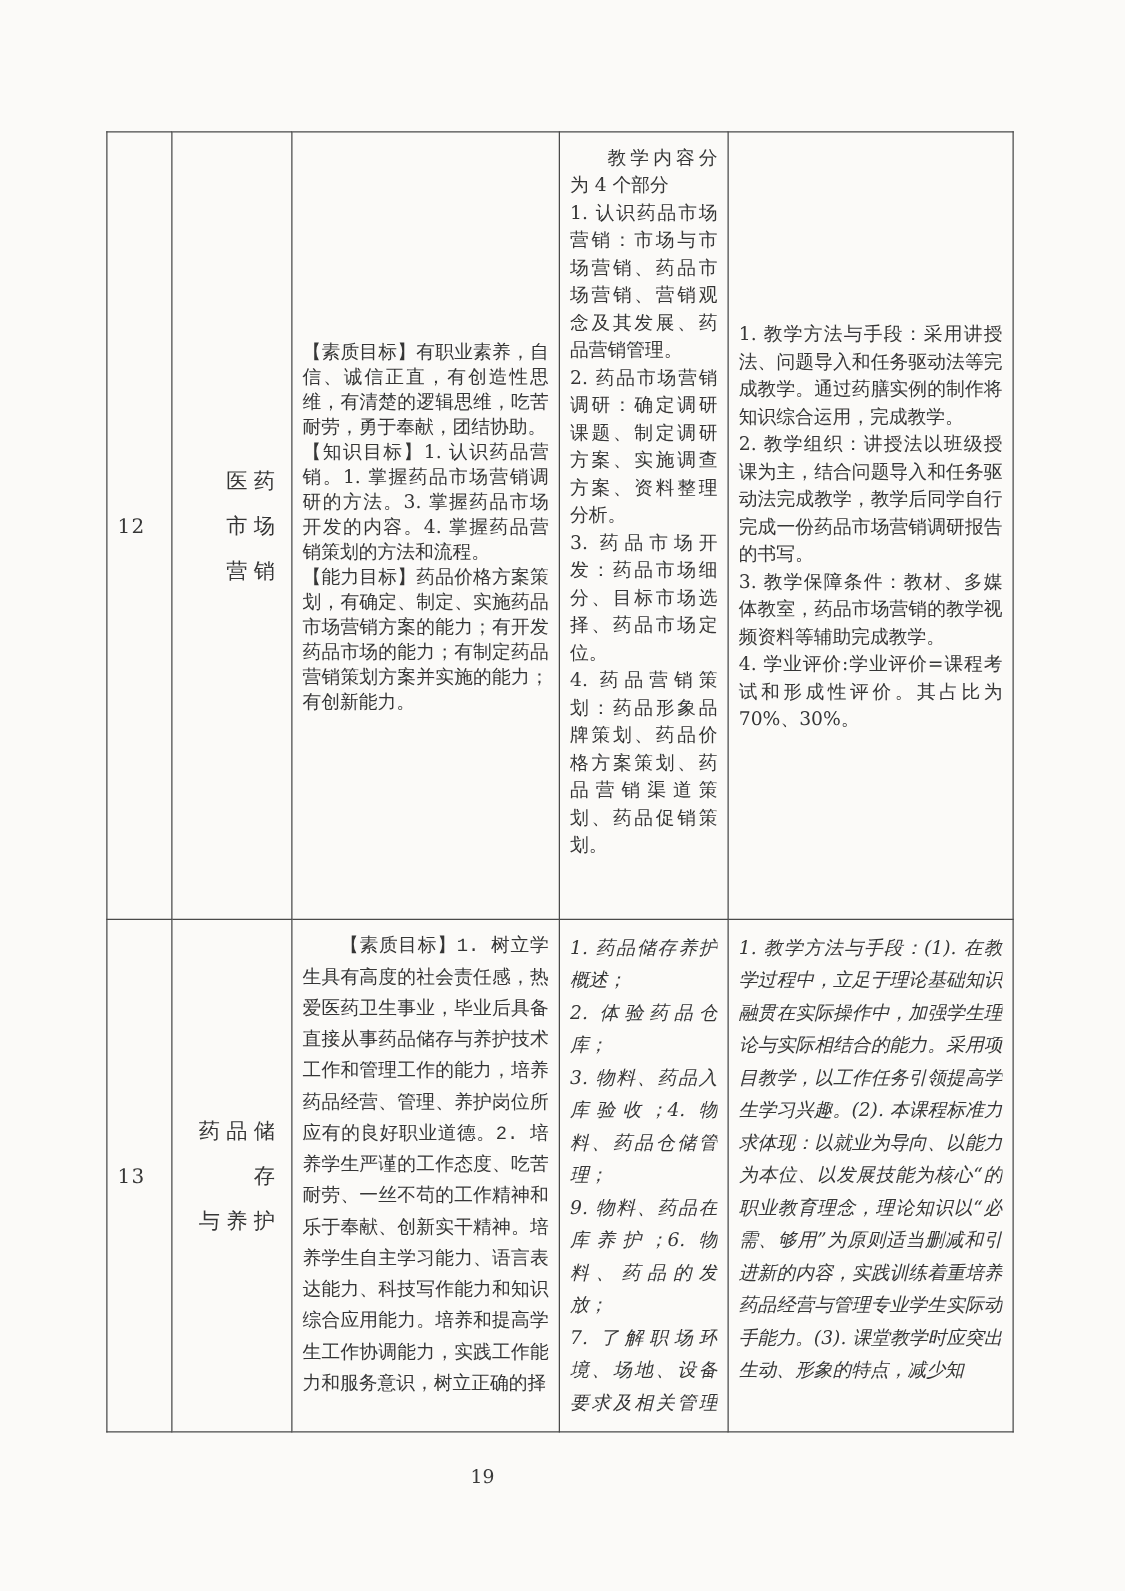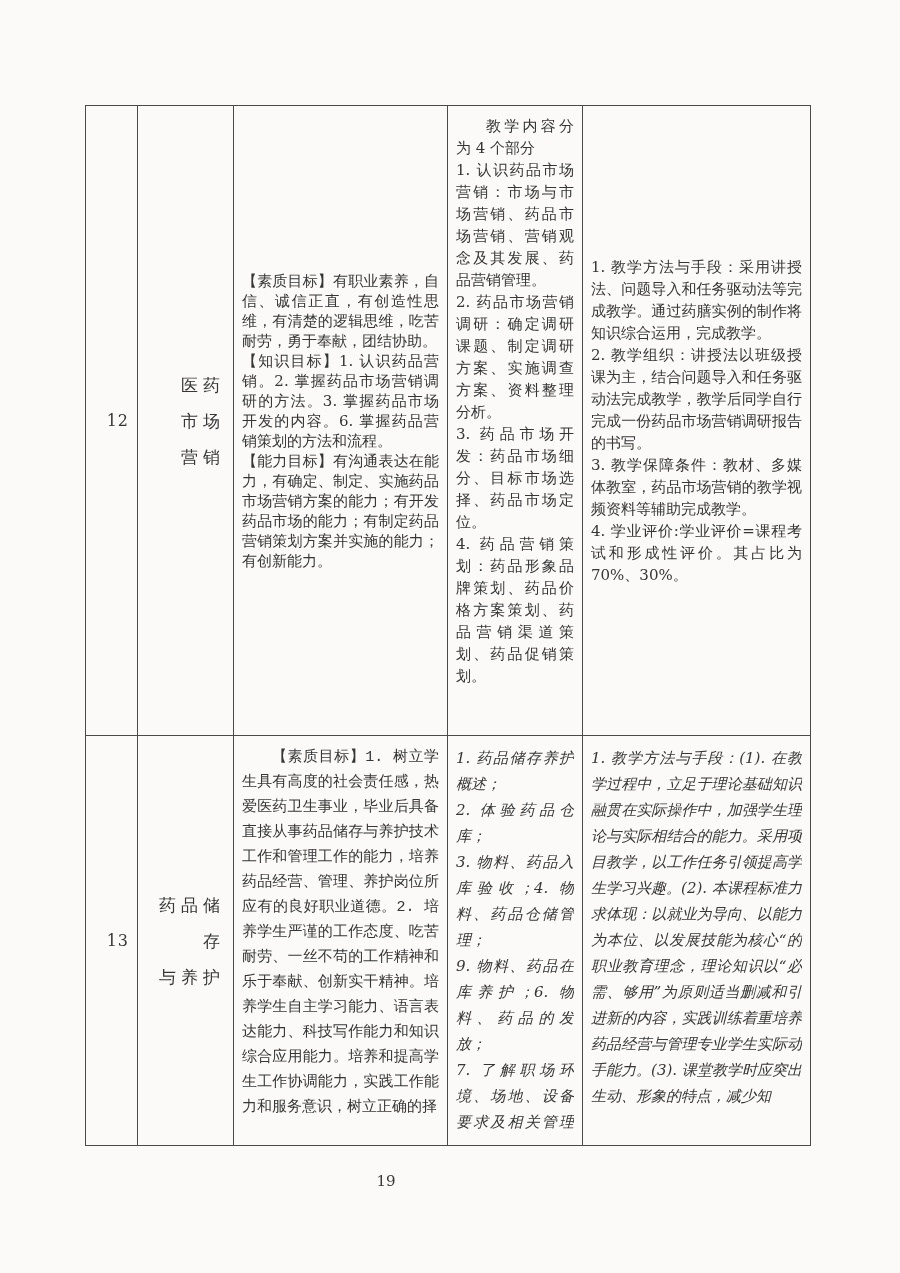--- a/index.html
+++ b/index.html
@@ -18,21 +18,21 @@
   .doc-table td {
     border: 1.5px solid #4a4a4a;
     padding: 0 8px;
     vertical-align: middle;
     font-size: 15px;
     overflow: hidden;
   }
   tr.row-12 { height: 630px; }
   tr.row-13 { height: 410px; }
 
-  td.num-cell { text-align: right; font-size: 16px; letter-spacing: 1px; }
+  td.num-cell { text-align: left; font-size: 16px; letter-spacing: 1px; }
   td.course-cell { text-align: right; }
   .course-line {
     display: block; font-size: 17px; line-height: 36px; letter-spacing: 5px;
     text-indent: 5px; 
   }
 
   .para { margin: 0; text-align: justify; text-justify: inter-ideograph; }
   .para.indent { text-indent: 2em; }
 
   td.top { vertical-align: top; padding-top: 9px; }
@@ -65,22 +65,22 @@
       <tr class="row-12">
         <td class="num-cell">12</td>
         <td class="course-cell">
           <span class="course-line">医药</span>
           <span class="course-line">市场</span>
           <span class="course-line">营销</span>
         </td>
         <td>
           <div class="lh32">
             <p class="para">【素质目标】有职业素养，自信、诚信正直，有创造性思维，有清楚的逻辑思维，吃苦耐劳，勇于奉献，团结协助。</p>
-            <p class="para">【知识目标】1. 认识药品营销。2. 掌握药品市场营销调研的方法。3. 掌握药品市场开发的内容。6. 掌握药品营销策划的方法和流程。</p>
-            <p class="para">【能力目标】有沟通表达在能力，有确定、制定、实施药品市场营销方案的能力；有开发药品市场的能力；有制定药品营销策划方案并实施的能力；有创新能力。</p>
+            <p class="para">【知识目标】1. 认识药品营销。1. 掌握药品市场营销调研的方法。3. 掌握药品市场开发的内容。4. 掌握药品营销策划的方法和流程。</p>
+            <p class="para">【能力目标】药品价格方案策划，有确定、制定、实施药品市场营销方案的能力；有开发药品市场的能力；有制定药品营销策划方案并实施的能力；有创新能力。</p>
           </div>
         </td>
         <td class="top">
           <div class="lh27">
             <p class="para indent">教学内容分为 4 个部分</p>
             <p class="para">1. 认识药品市场营销：市场与市场营销、药品市场营销、营销观念及其发展、药品营销管理。</p>
             <p class="para">2. 药品市场营销调研：确定调研课题、制定调研方案、实施调查方案、资料整理分析。</p>
             <p class="para">3. 药品市场开发：药品市场细分、目标市场选择、药品市场定位。</p>
             <p class="para">4. 药品营销策划：药品形象品牌策划、药品价格方案策划、药品营销渠道策划、药品促销策划。</p>
           </div>

